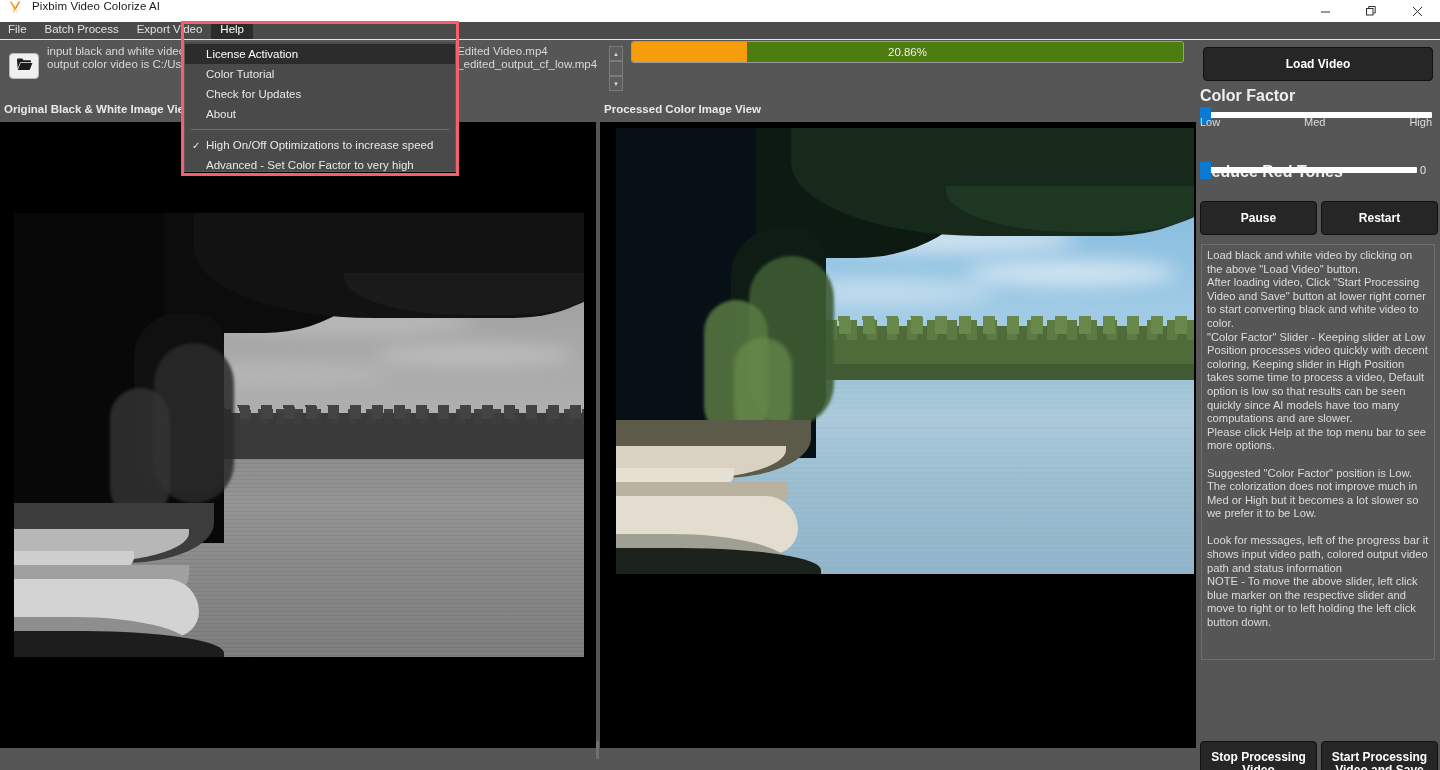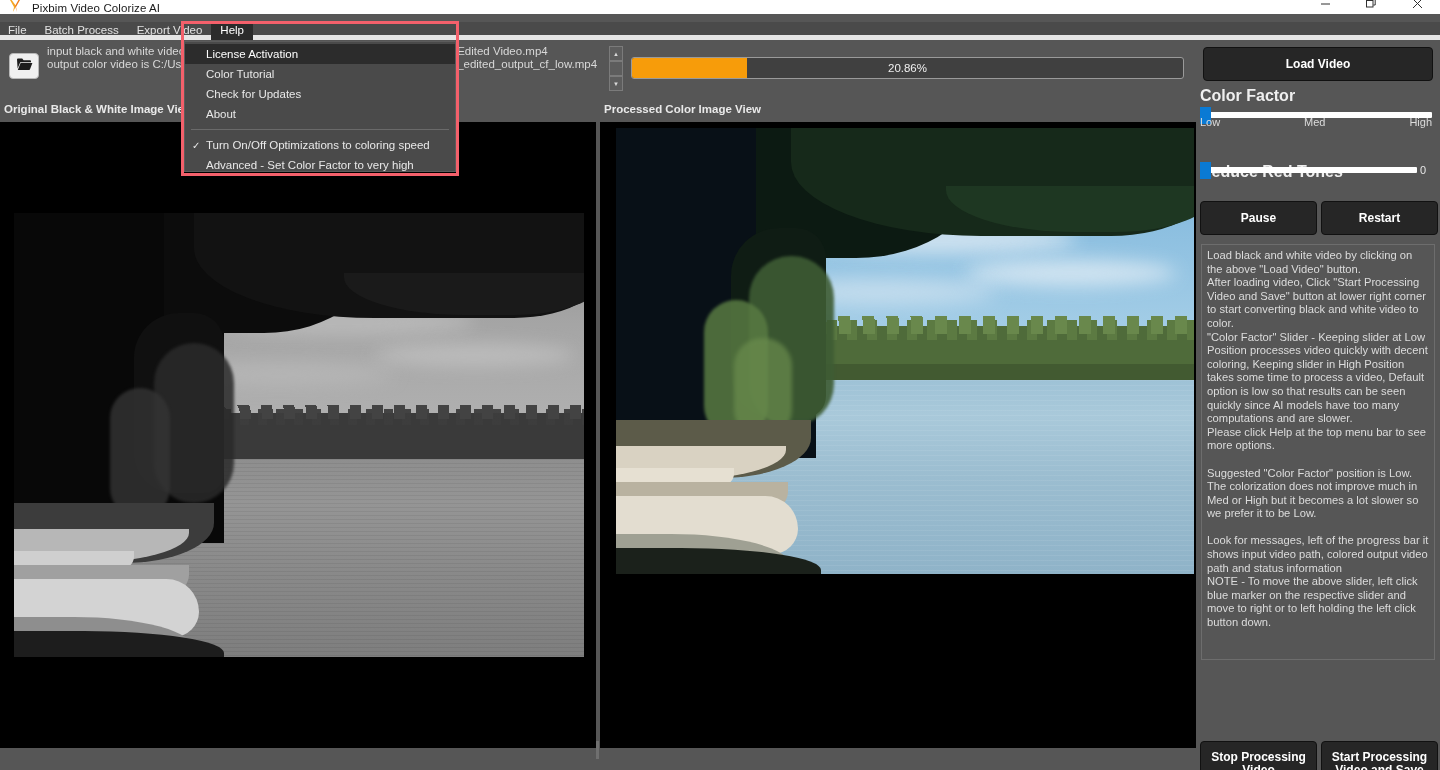--- a/index.html
+++ b/index.html
@@ -11,23 +11,23 @@
   }
   #app {
     position: relative;
     width: 1440px; height: 770px;
     background: #565656;
   }
 
   
   .titlebar {
     position: absolute; top: 0; left: 0;
-    width: 1440px; height: 14px;
+    width: 1440px; height: 22px;
     background: #ffffff;
-    display: flex; align-items: flex-end;
+    display: flex; align-items: flex-start;
   }
   .tb-icon {
     width: 16px; height: 16px;
     margin-left: 8px; margin-right: 8px;
     position: relative; flex: 0 0 auto;
   }
   .tb-title {
     font-size: 11.5px; color: #1a1a1a;
     letter-spacing: .1px;
     white-space: nowrap;
@@ -39,22 +39,22 @@
     width: 46px; height: 22px;
     display: flex; align-items: center; justify-content: center;
     color: #303030; font-size: 12px;
   }
 
   
   .menubar {
     position: absolute; top: 22px; left: 0;
     width: 1440px; height: 18px;
     background: #4a4a4a;
-    display: flex; align-items: flex-start;
-    border-bottom: 5px solid #e5e5e5;
+    display: flex; align-items: flex-end;
+    border-bottom: 1px solid #e5e5e5;
   }
   .menu-item {
     font-size: 11.5px; color: #e2e2e2;
     padding: 2px 9px 3px 9px;
     white-space: nowrap;
     line-height: 13px;
   }
   .menu-item.first { padding-left: 8px; }
   .menu-item.active {
     background: #2b2b2b; color: #ffffff;
@@ -93,24 +93,24 @@
     display: flex; flex-direction: column;
     flex: 0 0 auto;
   }
   .spin-btn {
     flex: 1; border: 1px solid #7b7b7b;
     background: #5d5d5d;
     display: flex; align-items: center; justify-content: center;
     font-size: 6px; color: #d9d9d9;
   }
   .progress-wrap {
-    margin: 16px 12px 0 8px;
+    margin: 0 12px 0 8px;
     flex: 1;
     height: 22px;
-    background: #404040;
+    background: #4d7c0f;
     border: 1px solid #9a9a9a;
     border-radius: 3px;
     position: relative;
     overflow: hidden;
   }
   .progress-fill {
     position: absolute; left: 0; top: 0; bottom: 0;
     background: #f79c0a;
   }
   .progress-label {
@@ -471,21 +471,21 @@
     </div>
     <div class="dd-item">
       <span>Check for Updates</span>
     </div>
     <div class="dd-item">
       <span>About</span>
     </div>
     <div class="dd-sep"></div>
     <div class="dd-item">
       <span class="dd-check">✓</span>
-      <span>Turn On/Off Optimizations to coloring speed</span>
+      <span>High On/Off Optimizations to increase speed</span>
     </div>
     <div class="dd-item">
       <span>Advanced - Set Color Factor to very high</span>
     </div>
   </div>
 
   <div class="menu-highlight-box" style="border-color: rgb(244, 96, 107);"></div>
 
 </div>
 

